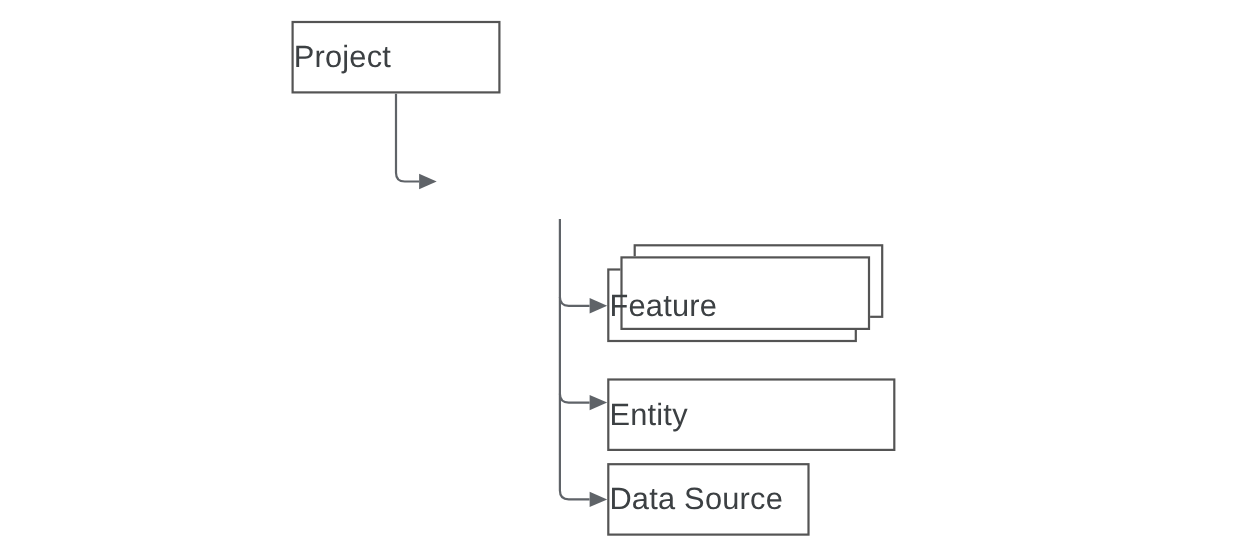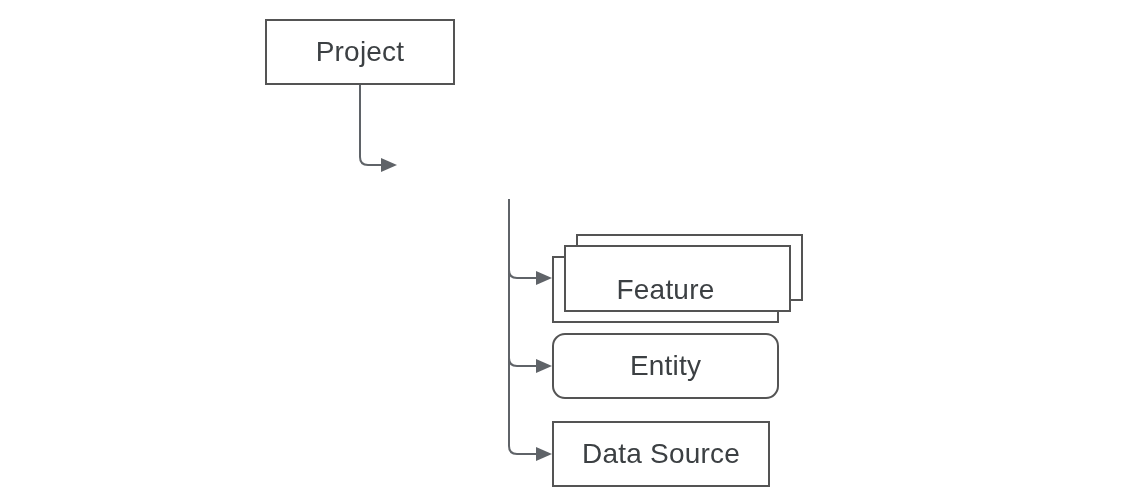--- a/index.html
+++ b/index.html
@@ -28,21 +28,21 @@
     fill: var(--line, #5f6368);
     stroke: none;
   }
 
   .node {
     position: absolute;
     background: #ffffff;
     border: 2px solid var(--border, #545454);
     display: flex;
     align-items: center;
-    justify-content: center;
+    justify-content: flex-start;
     font-size: 28px;
     letter-spacing: 0.2px;
     color: var(--text, #3c4043);
     z-index: 1;
   }
   .node .label { white-space: nowrap; }
 
   
   .node.stacked::before,
   .node.stacked::after {
@@ -51,23 +51,23 @@
     top: -2px; left: -2px; right: -2px; bottom: -2px;
     background: #ffffff;
     border: 2px solid var(--border, #545454);
   }
   .node.stacked::before { transform: translate(12px, -11px); z-index: -1; }
   .node.stacked::after  { transform: translate(24px, -22px); z-index: -2; }
 
   
   #node-project      { left: 265px; top: 19px;  width: 190px; height: 66px; }
   #node-feature-view { left: 397px; top: 132px; width: 223px; height: 67px; }
-  #node-feature      { left: 552px; top: 256px; width: 227px; height: 67px; }
-  #node-entity       { left: 552px; top: 333px; width: 227px; height: 66px; border-radius: 13px; }
-  #node-data-source  { left: 552px; top: 421px; width: 218px; height: 66px; }
+  #node-feature      { left: 552px; top: 244px; width: 227px; height: 67px; }
+  #node-entity       { left: 552px; top: 344px; width: 262px; height: 66px; }
+  #node-data-source  { left: 552px; top: 421px; width: 184px; height: 66px; }
 </style>
 </head>
 <body style="background: rgb(255, 255, 255);">
 
 <div class="canvas">
 
   <svg class="edges" width="1125" height="501" viewBox="0 0 1125 501" aria-hidden="true">
 
     <path d="M360 85 V157 Q360 165 368 165 H381"></path>
     <polygon points="397,165 381,158 381,172"></polygon>

